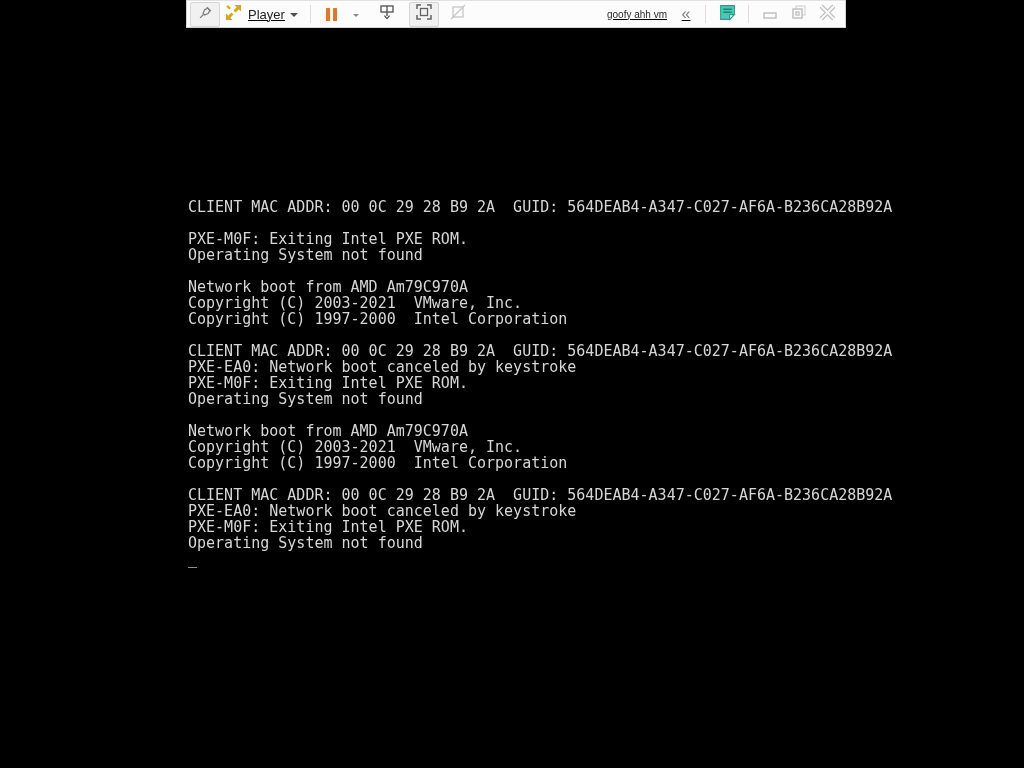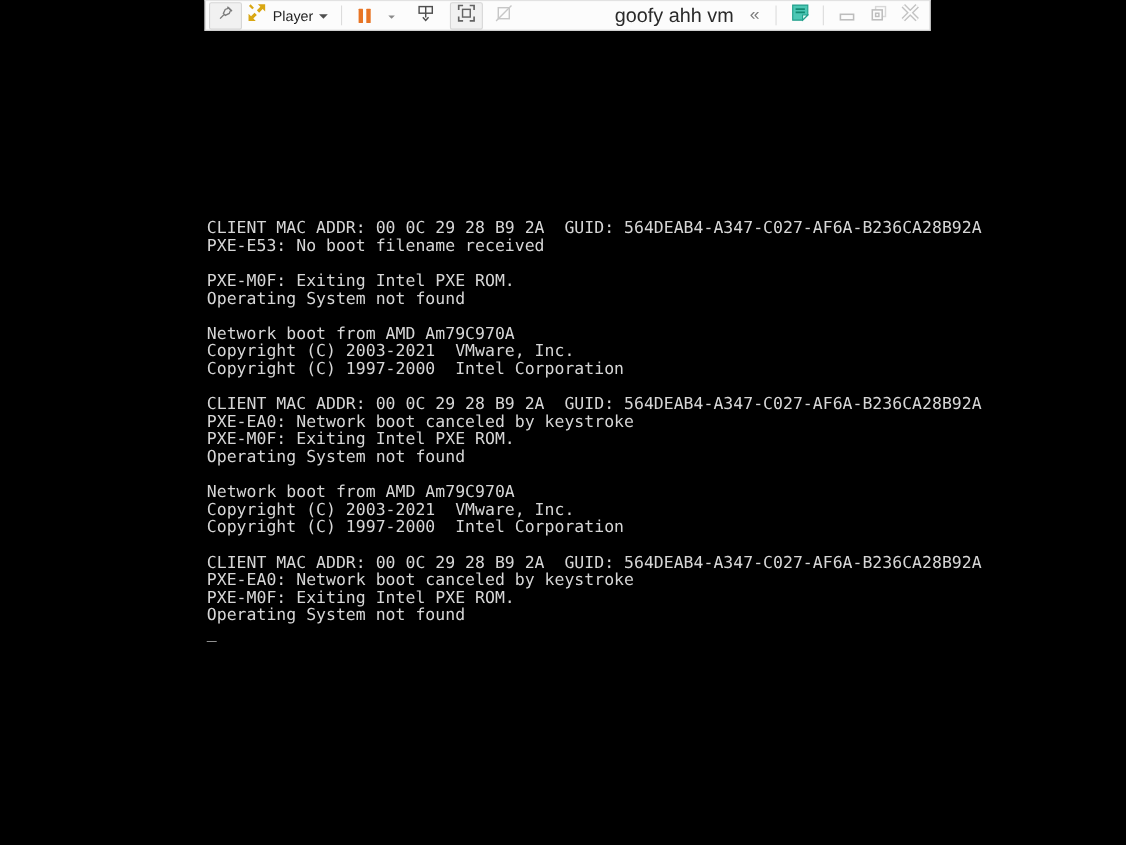--- a/index.html
+++ b/index.html
@@ -5,39 +5,39 @@
   html,body{margin:0;padding:0;}
   body{
     width:1024px;height:768px;background:#000;overflow:hidden;position:relative;
     font-family:"Liberation Sans",sans-serif;
   }
 
   
   .toolbar{
     position:absolute;left:186px;top:0;width:660px;height:28px;
     background:#fcfcfc;border:1px solid #d2d2d2;border-top:1px solid #e2e2e2;
-    box-sizing:border-box;display:flex;align-items:center;padding:0 3px;
+    box-sizing:border-box;display:flex;align-items:center;padding:0 3px;text-decoration:underline;
   }
   .tb-btn{
     display:flex;align-items:center;justify-content:center;
     height:23px;min-width:24px;border:1px solid transparent;background:transparent;
     border-radius:2px;padding:0 2px;cursor:default;
   }
   .tb-btn.toggled{background:#f1f1f1;border-color:#d6d6d6;}
   .tb-sep{width:1px;height:18px;background:#dcdcdc;margin:0 6px;flex:none;}
   .menu-label{font-size:13px;color:#1f1f1f;margin:0 3px 0 6px;}
   .caret-down{
     width:0;height:0;border-left:4px solid transparent;border-right:4px solid transparent;
     border-top:4px solid #4e4e4e;margin:2px 3px 0 2px;
   }
   .caret-down.small{border-left-width:3.5px;border-right-width:3.5px;border-top-width:3.5px;border-top-color:#8a8a8a;}
   .pause-bars{display:flex;gap:3px;align-items:center;padding:0 2px;}
   .pause-bars span{display:block;width:4px;height:13px;border-radius:0.5px;}
   .spacer{flex:1;}
-  .vm-title{font-size:18px;color:#2a2a2a;margin-right:8px;white-space:nowrap;}
+  .vm-title{font-size:10px;color:#2a2a2a;margin-right:8px;white-space:nowrap;}
   .collapse-glyph{font-size:16px;color:#7f7f7f;line-height:1;margin-right:2px;}
   .winctl{min-width:23px;}
 
   
   .console-screen{
     position:absolute;left:0;top:0;width:1024px;height:768px;background:#000;
   }
   .console-text{
     position:absolute;left:151px;top:199px;margin-left:37px;
   }
@@ -46,21 +46,20 @@
     font-size:15px;line-height:16px;height:16px;
     color:#d6d6d6;white-space:pre;
   }
 </style>
 </head>
 <body>
 
 <div class="console-screen">
   <div class="console-text">
     <div class="console-line">CLIENT MAC ADDR: 00 0C 29 28 B9 2A  GUID: 564DEAB4-A347-C027-AF6A-B236CA28B92A</div>
-    <div class="console-line">PXE-E53: No boot filename received</div>
     <div class="console-line"></div>
     <div class="console-line">PXE-M0F: Exiting Intel PXE ROM.</div>
     <div class="console-line">Operating System not found</div>
     <div class="console-line"></div>
     <div class="console-line">Network boot from AMD Am79C970A</div>
     <div class="console-line">Copyright (C) 2003-2021  VMware, Inc.</div>
     <div class="console-line">Copyright (C) 1997-2000  Intel Corporation</div>
     <div class="console-line"></div>
     <div class="console-line">CLIENT MAC ADDR: 00 0C 29 28 B9 2A  GUID: 564DEAB4-A347-C027-AF6A-B236CA28B92A</div>
     <div class="console-line">PXE-EA0: Network boot canceled by keystroke</div>

